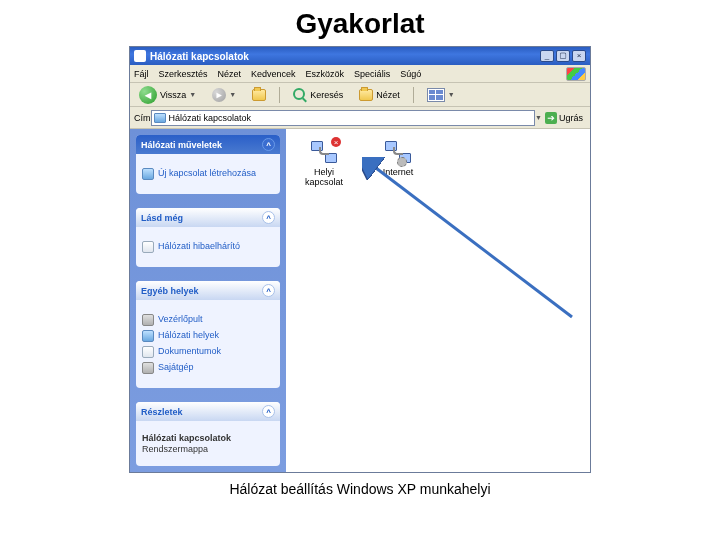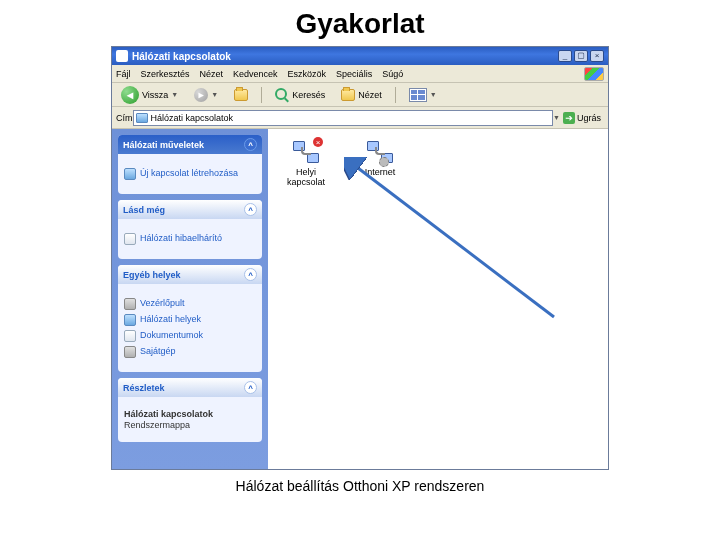--- a/index.html
+++ b/index.html
@@ -18,21 +18,21 @@
     margin: 8px 0 6px 0;
     font-weight: bold;
   }
   .slide-caption {
     font-family: Verdana, Tahoma, sans-serif;
     font-size: 14px;
     text-align: center;
     margin-top: 8px;
   }
   .window {
-    width: 498px;
+    width: 462px;
     margin: 0 auto;
     border: 1px solid #6b7b9a;
     background: #fff;
     font-size: 9px;
     position: relative;
   }
   .titlebar {
     background: linear-gradient(#2a5dc1, #3e76e0 40%, #2a5dc1);
     color: #fff;
     display: flex;
@@ -167,21 +167,21 @@
   }
   .content-area {
     display: flex;
     background: #fff;
     min-height: 340px;
   }
   .sidebar {
     width: 156px;
     background: linear-gradient(#6e91d8, #7c9de0);
     padding: 6px;
-    display: flex; flex-direction: column; gap: 6px;
+    display: flex; flex-direction: column; gap: 14px;
   }
   .panel {
     background: #eff3ff;
     border-radius: 4px;
     overflow: hidden;
     font-size: 9px;
   }
   .panel-header {
     background: linear-gradient(#fff, #c8d7f2);
     color: #215dc6;
@@ -439,13 +439,13 @@
           <marker id="ah" markerWidth="12" markerHeight="12" refX="2" refY="5" orient="auto">
             <polygon points="0,0 10,5 0,10" fill="#3a6fc0" stroke="#2a4a8a" stroke-width="0.5"></polygon>
           </marker>
         </defs>
         <line x1="210" y1="160" x2="10" y2="8" stroke="#3a6fc0" stroke-width="3" marker-end="url(#ah)"></line>
       </svg>
     </div>
   </div>
 </div>
 
-<div class="slide-caption">Hálózat beállítás Otthoni XP rendszeren</div>
+<div class="slide-caption">Hálózat beállítás Windows XP munkahelyi</div>
 
 </body></html>

